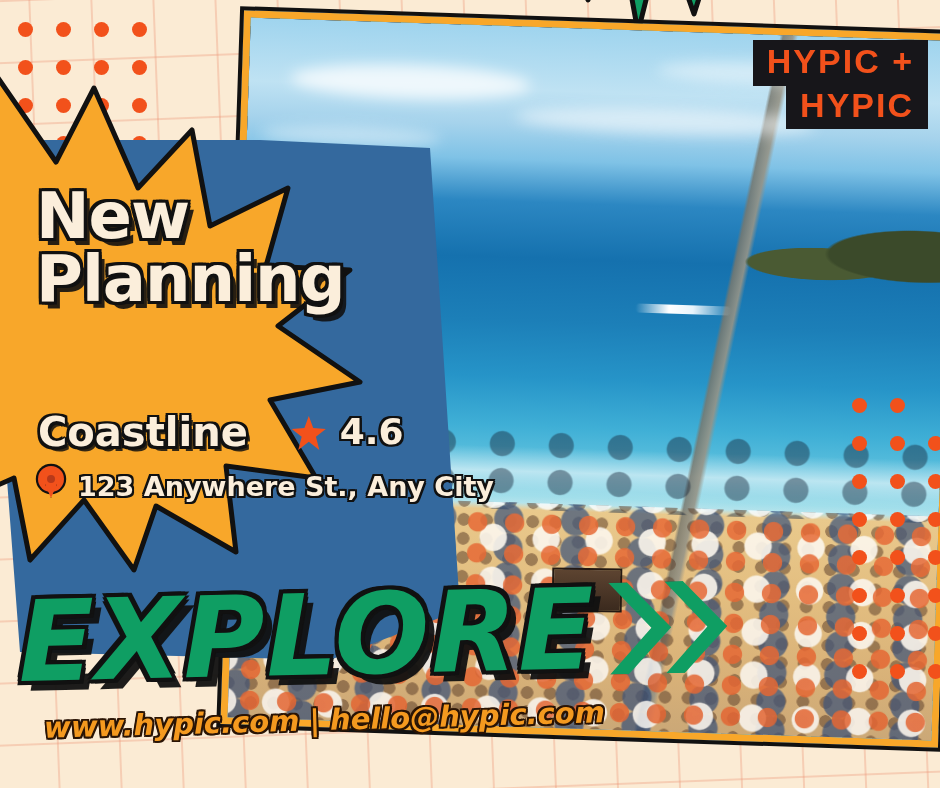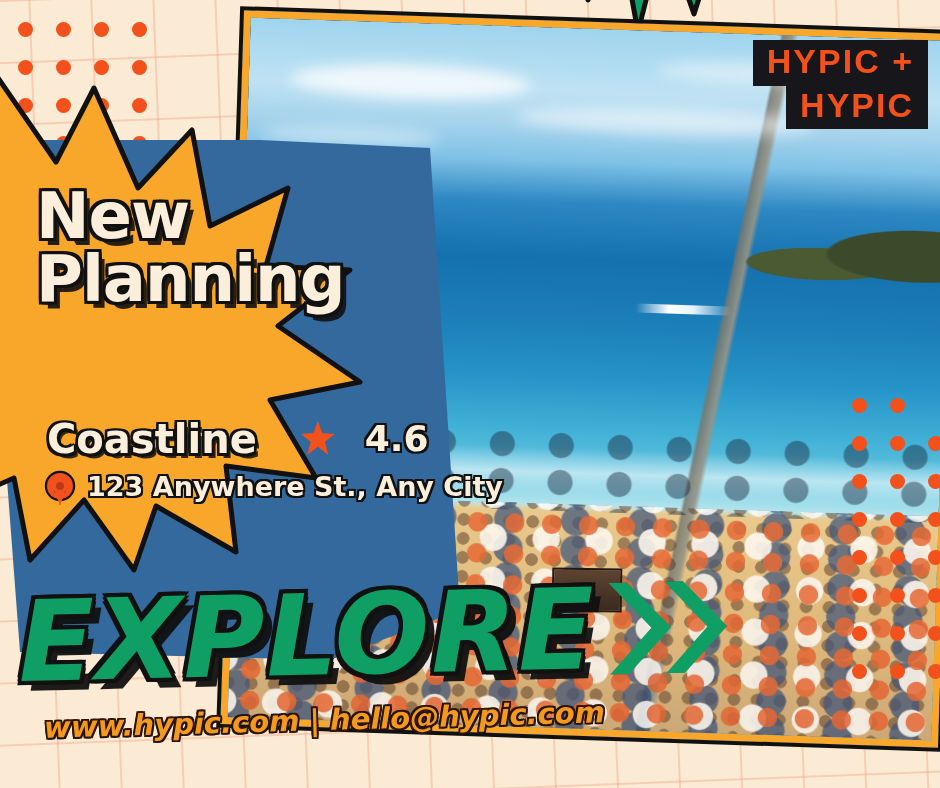--- a/index.html
+++ b/index.html
@@ -166,48 +166,47 @@
     text-shadow:
       -3px 0 0 #111, 3px 0 0 #111, 0 -3px 0 #111, 0 3px 0 #111,
       -3px -3px 0 #111, 3px -3px 0 #111, -3px 3px 0 #111, 3px 3px 0 #111,
       6px 7px 0 rgba(17,17,17,.9);
     margin:0 0 2px 0;
     white-space:nowrap;
   }
 
   
   #meta{
-    position:absolute;left:47px;top:412px;z-index:8;
+    position:absolute;left:38px;top:412px;z-index:8;
     width:420px;
-    margin-top:7px;
   }
   .meta-row{display:flex;align-items:center;}
   .place{
     font-family:"DejaVu Sans",sans-serif;
     font-weight:700;font-size:40px;color:#FBEEDB;line-height:1;
     text-shadow:
       -2.5px 0 0 #111, 2.5px 0 0 #111, 0 -2.5px 0 #111, 0 2.5px 0 #111,
       -2.5px -2.5px 0 #111, 2.5px -2.5px 0 #111, -2.5px 2.5px 0 #111, 2.5px 2.5px 0 #111,
       4px 5px 0 rgba(17,17,17,.85);
     white-space:nowrap;
   }
-  .star-wrap{display:flex;align-items:flex-start;margin-left:44px;gap:16px;}
+  .star-wrap{display:flex;align-items:flex-end;margin-left:44px;}
   .star{
     width:34px;height:34px;background:#F2511B;
     clip-path:polygon(50% 0%,63% 35%,100% 38%,71% 61%,81% 100%,50% 76%,19% 100%,29% 61%,0% 38%,37% 35%);
     filter:drop-shadow(1.6px 0 0 #111) drop-shadow(-1.6px 0 0 #111) drop-shadow(0 1.6px 0 #111) drop-shadow(0 -1.6px 0 #111);
   }
   .rating{
     font-family:"DejaVu Sans",sans-serif;
     font-weight:700;font-size:36px;color:#FBEEDB;margin-left:14px;line-height:1;
     text-shadow:
       -2.2px 0 0 #111, 2.2px 0 0 #111, 0 -2.2px 0 #111, 0 2.2px 0 #111,
       -2.2px -2.2px 0 #111, 2.2px -2.2px 0 #111, -2.2px 2.2px 0 #111, 2.2px 2.2px 0 #111;
   }
-  .addr-row{display:flex;align-items:flex-start;margin-top:14px;}
+  .addr-row{display:flex;align-items:flex-end;margin-top:14px;}
   .pin{
     position:relative;width:26px;height:34px;flex:0 0 auto;
   }
   .pin::before{
     content:"";position:absolute;left:0;top:0;width:26px;height:26px;border-radius:50%;
     background:#F2511B;box-shadow:0 0 0 2.2px #111;
   }
   .pin::after{
     content:"";position:absolute;left:7px;top:18px;width:12px;height:14px;
     background:#F2511B;

